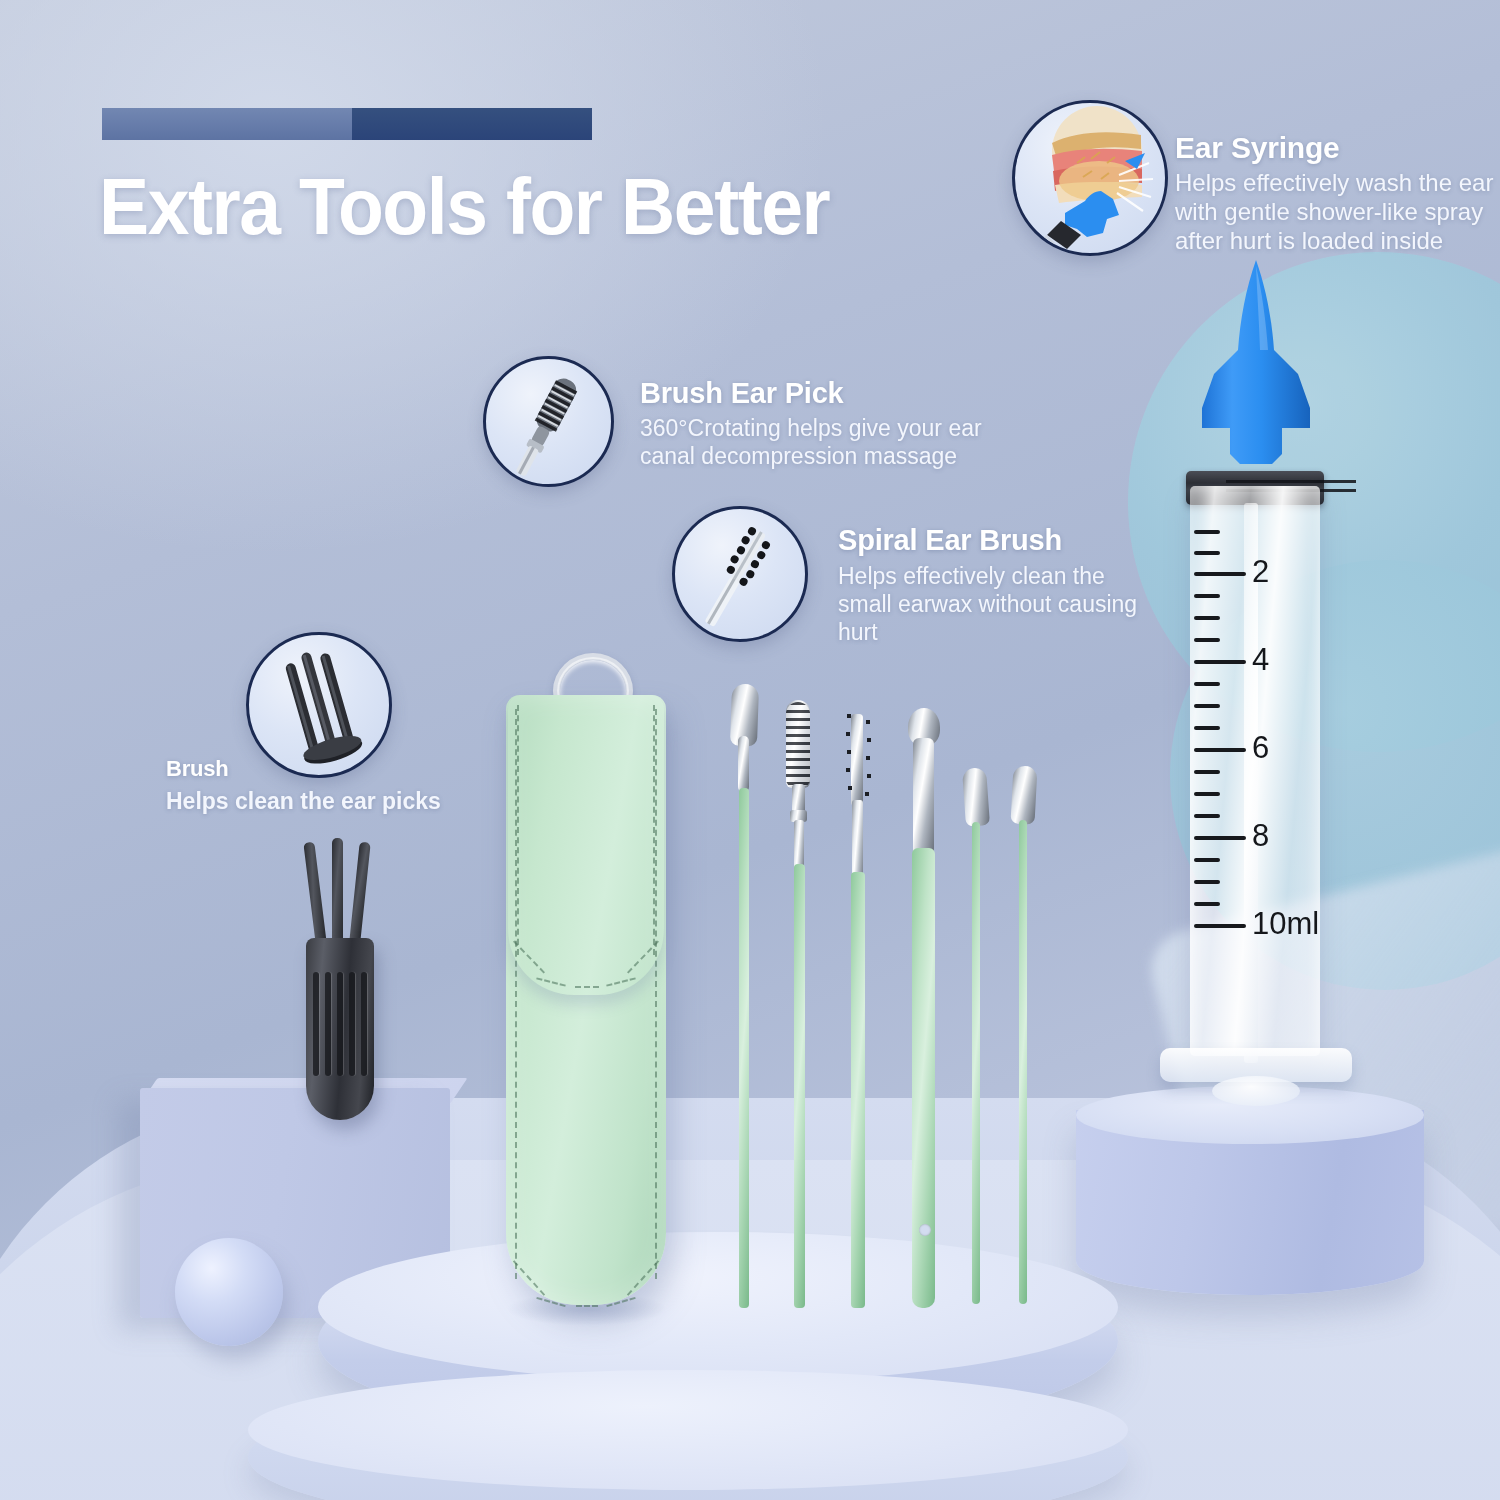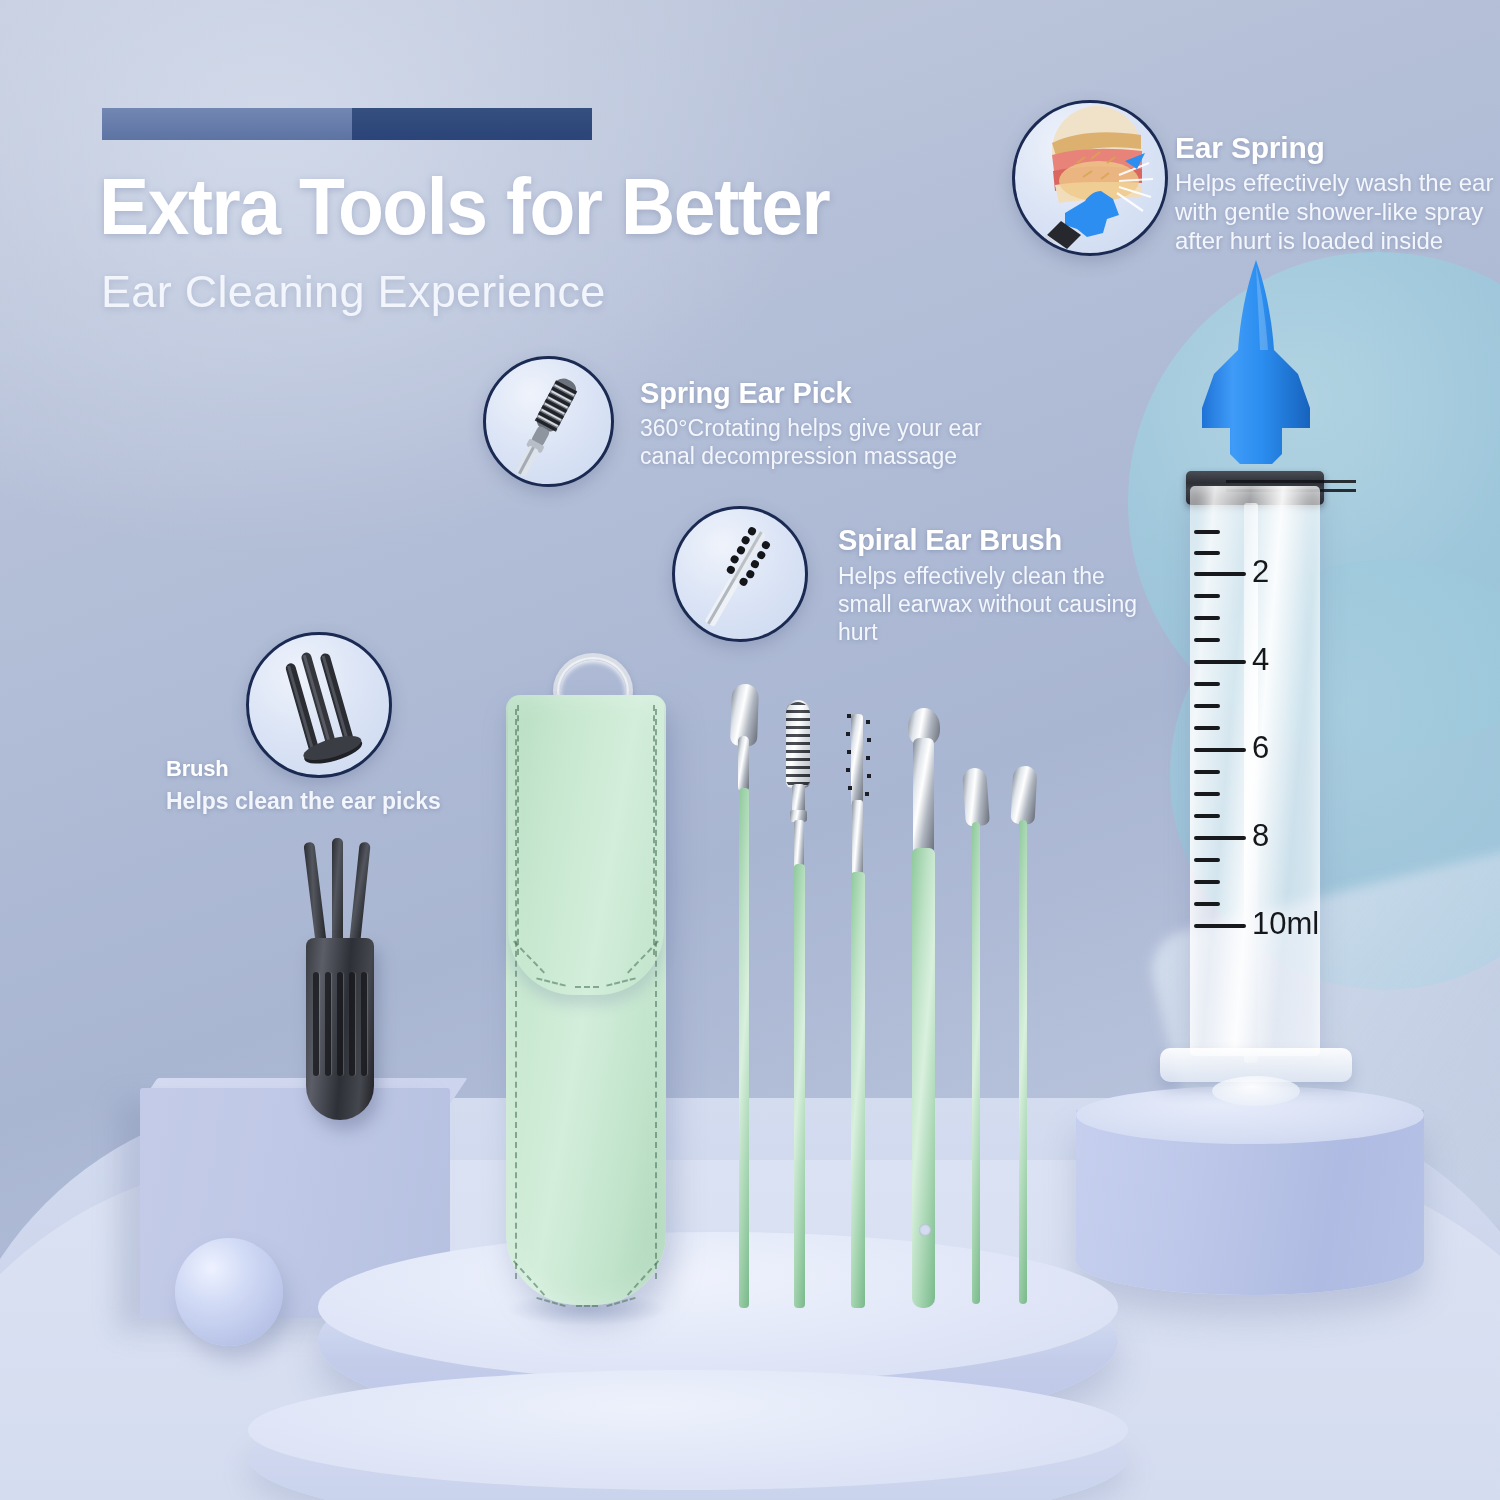--- a/index.html
+++ b/index.html
@@ -260,21 +260,20 @@
   <div class="disc-big"></div>
   <div class="disc-big-top"></div>
   <div class="disc-small"></div>
   <div class="disc-small-top"></div>
 
   <div class="accent-bar">
     <div class="accent-left"></div>
     <div class="accent-right"></div>
   </div>
   <div class="title">Extra Tools for Better</div>
-  <div class="subtitle">Ear Cleaning Experience</div>
 
   <div class="brush-obj">
     <div class="bristle" style="left:14px;top:4px;height:110px;transform:rotate(-7deg);"></div>
     <div class="bristle" style="left:36px;top:0px;height:116px;"></div>
     <div class="bristle" style="left:58px;top:4px;height:110px;transform:rotate(6deg);"></div>
     <div class="brush-handle">
       <div class="brush-rib" style="left:7px;"></div>
       <div class="brush-rib" style="left:19px;"></div>
       <div class="brush-rib" style="left:31px;"></div>
       <div class="brush-rib" style="left:43px;"></div>
@@ -430,21 +429,21 @@
           <g stroke="#ffffff" stroke-width="2.2" opacity=".9">
             <path d="M104 72 L134 60 M104 78 L138 76 M104 84 L136 94 M102 90 L128 108"></path>
           </g>
           <path d="M110 58 L130 50 L122 66 Z" fill="#2b8ef0"></path>
           <path d="M70 98 C74 92 80 88 86 88 L98 96 L104 112 L92 116 L88 130 L72 134 L62 126 L50 122 L50 110 Z" fill="#2b8ef0"></path>
           <path d="M46 118 L66 132 L52 146 L32 132 Z" fill="#26282e"></path>
           <path d="M32 132 L18 142 L26 148 L40 140 Z" fill="#cfd6e2"></path>
         </svg>
       </div>
     </div>
-    <div class="c-title">Ear Spring</div>
+    <div class="c-title">Ear Syringe</div>
     <div class="c-desc">Helps effectively wash the ear with gentle shower-like spray after hurt is loaded inside</div>
   </div>
 
   <div class="callout" id="co-spring">
     <div class="bubble">
       <div class="art">
         <svg viewBox="0 0 125 125" width="125" height="125">
           <g transform="rotate(28 62 62)">
             <rect x="50" y="16" width="24" height="56" rx="11" fill="#6b727d"></rect>
             <g stroke="#14161a" stroke-width="3.4" opacity=".85">
@@ -454,21 +453,21 @@
               <path d="M51 27 h22 M51 34 h22 M51 41 h22 M51 48 h22 M51 55 h22 M51 62 h22"></path>
             </g>
             <rect x="56" y="70" width="13" height="18" rx="4" fill="#8e959f"></rect>
             <rect x="54" y="86" width="17" height="8" rx="2" fill="#b7bec7"></rect>
             <rect x="57" y="92" width="11" height="30" rx="3" fill="#dfe4ea"></rect>
             <rect x="60" y="92" width="3" height="30" fill="#8c939d" opacity=".7"></rect>
           </g>
         </svg>
       </div>
     </div>
-    <div class="c-title">Spring Ear Pick</div>
+    <div class="c-title">Brush Ear Pick</div>
     <div class="c-desc">360°Crotating helps give your ear canal decompression massage</div>
   </div>
 
   <div class="callout" id="co-spiral">
     <div class="bubble">
       <div class="art">
         <svg viewBox="0 0 130 130" width="130" height="130">
           <g transform="rotate(30 65 65)">
             <rect x="59" y="18" width="9" height="56" rx="3" fill="#e9edf2"></rect>
             <rect x="61" y="18" width="3" height="56" fill="#9aa1ab" opacity=".6"></rect>

